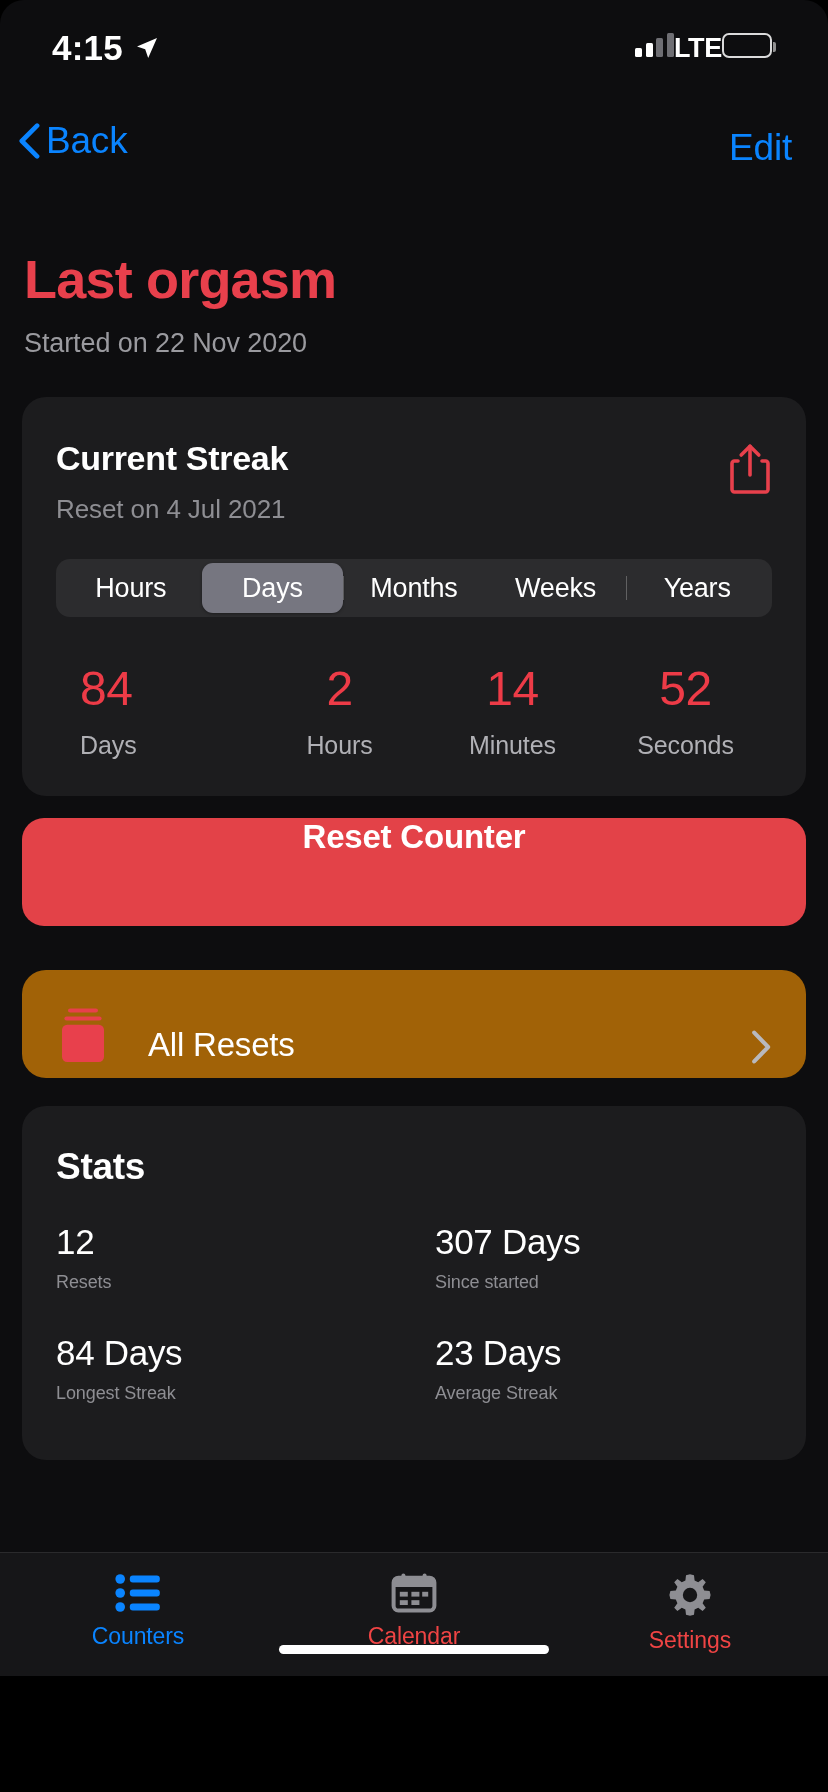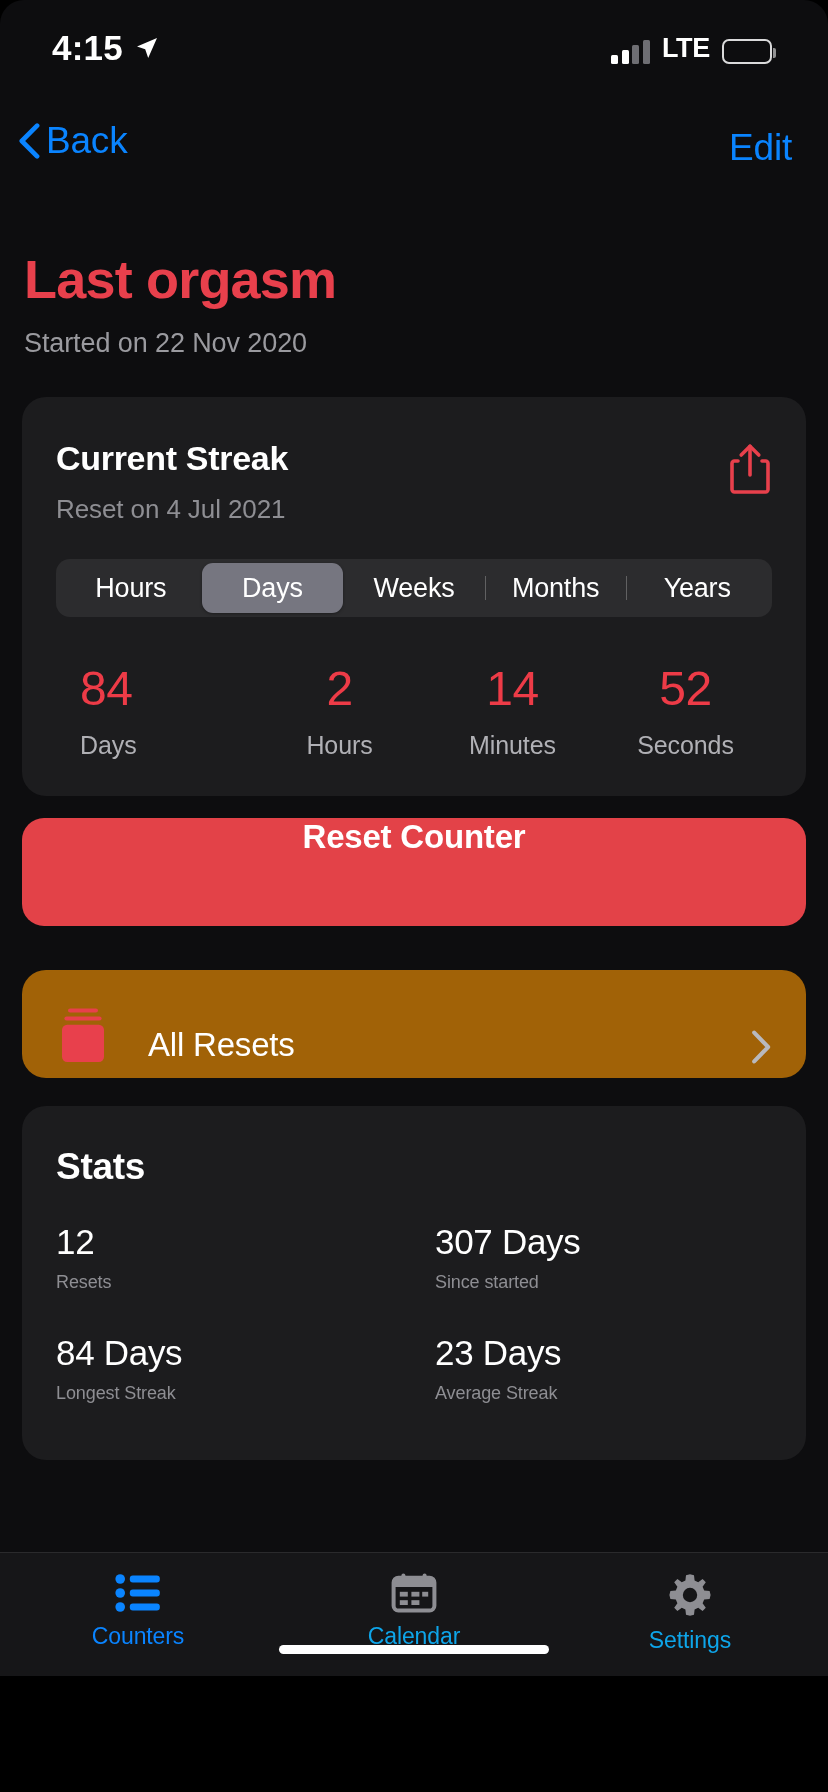--- a/index.html
+++ b/index.html
@@ -21,21 +21,21 @@
     height:96px;
     flex:0 0 96px;
     display:flex; align-items:center;
     justify-content:space-between;
     padding:0 56px 0 52px;
     color:#ffffff;
   }
   .sb-left { display:flex; align-items:center; gap:12px; }
   .sb-time { font-size:35px; font-weight:600; letter-spacing:0.2px; }
   .loc-arrow { width:24px; height:24px; display:block; }
-  .sb-right { display:flex; align-items:flex-end; gap:12px; }
+  .sb-right { display:flex; align-items:flex-start; }
   .signal { display:flex; align-items:flex-end; gap:3.5px; height:24px; }
   .signal i { display:block; width:7px; background:#ffffff; border-radius:1.5px; }
   .signal i:nth-child(1){ height:9px; }
   .signal i:nth-child(2){ height:14px; }
   .signal i:nth-child(3){ height:19px; background:#6e6e73; }
   .signal i:nth-child(4){ height:24px; background:#6e6e73; }
   .lte { font-size:27px; font-weight:600; letter-spacing:-0.3px; }
   .battery {
     position:relative; width:50px; height:25px;
     border:2.5px solid rgba(255,255,255,0.85);
@@ -182,21 +182,21 @@
   .tabbar {
     flex:0 0 124px;
     background:#161618;
     border-top:1px solid #2a2a2c;
     display:flex; align-items:flex-start;
     padding-top:20px;
   }
   .tab { flex:1 1 0; display:flex; flex-direction:column; align-items:center; gap:10px; cursor:pointer; }
   .tab-label { font-size:23px; letter-spacing:-0.1px; }
   .tab.active .tab-label { color:#0a84ff; }
-  .tab .tab-label { color:#0ea5e9; }
+  .tab .tab-label { color:#ef4444; }
 
   .home-indicator {
     position:absolute; bottom:22px; left:50%;
     transform:translateX(-50%);
     width:270px; height:9px;
     background:#ffffff; border-radius:5px;
   }
 </style>
 </head>
 <body>
@@ -248,22 +248,22 @@
             <path d="M5 9 H3.2 A1.2 1.2 0 0 0 2 10.2 V23.3 A1.2 1.2 0 0 0 3.2 24.5 H18.8 A1.2 1.2 0 0 0 20 23.3 V10.2 A1.2 1.2 0 0 0 18.8 9 H17" fill="none" stroke="#e8404c" stroke-width="1.8" stroke-linecap="round" stroke-linejoin="round"></path>
             <path d="M11 1.6 V16" fill="none" stroke="#e8404c" stroke-width="1.8" stroke-linecap="round"></path>
             <path d="M6.6 6 L11 1.6 L15.4 6" fill="none" stroke="#e8404c" stroke-width="1.8" stroke-linecap="round" stroke-linejoin="round"></path>
           </svg>
         </div>
       </div>
 
       <div class="segmented">
         <div class="seg active" style="background:transparent;box-shadow:none;font-weight:normal;">Hours</div>
         <div class="seg active">Days</div>
+        <div class="seg divider">Months</div>
         <div class="seg">Weeks</div>
-        <div class="seg divider">Months</div>
         <div class="seg divider">Years</div>
       </div>
 
       <div class="counters">
         <div class="counter-cell">
           <div class="counter-val">84</div>
           <div class="counter-lbl">Days</div>
         </div>
         <div class="counter-cell">
           <div class="counter-val">2</div>

